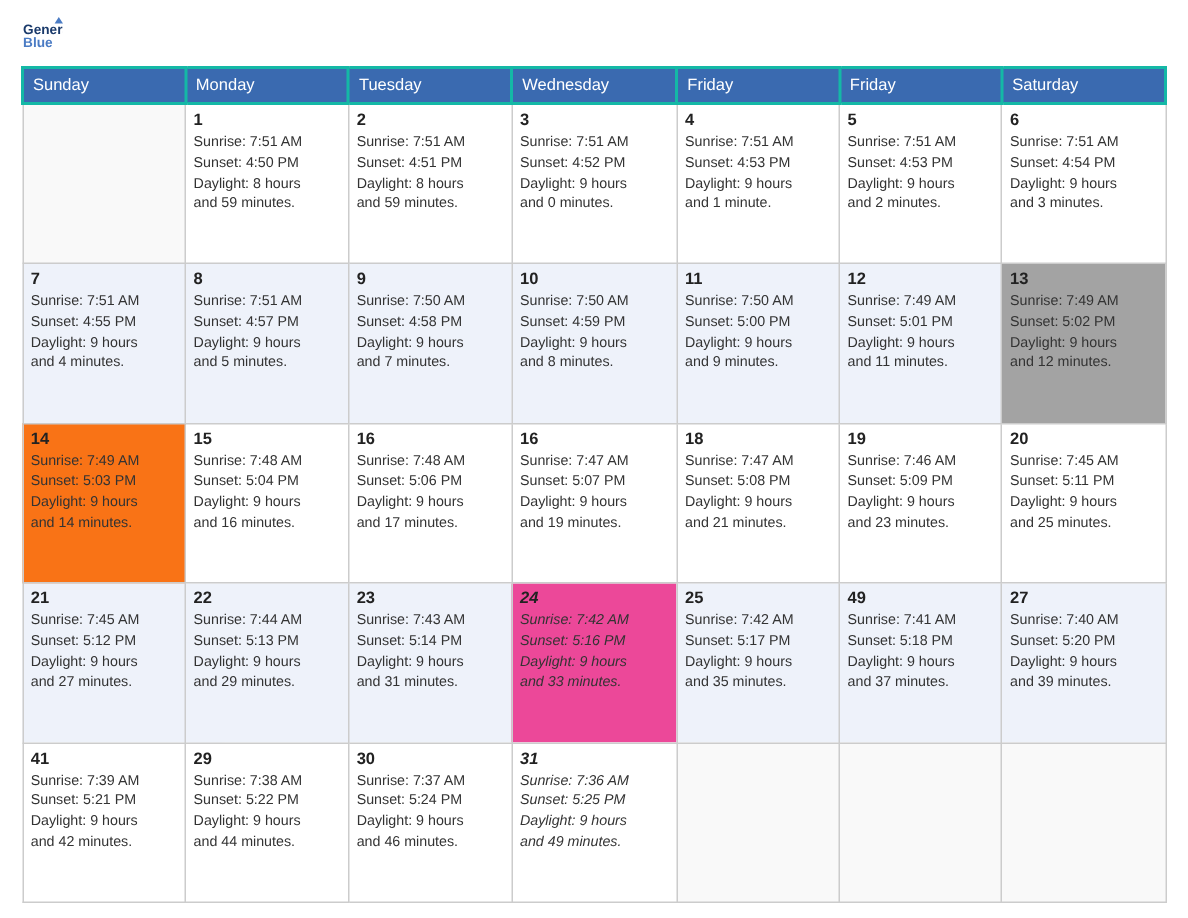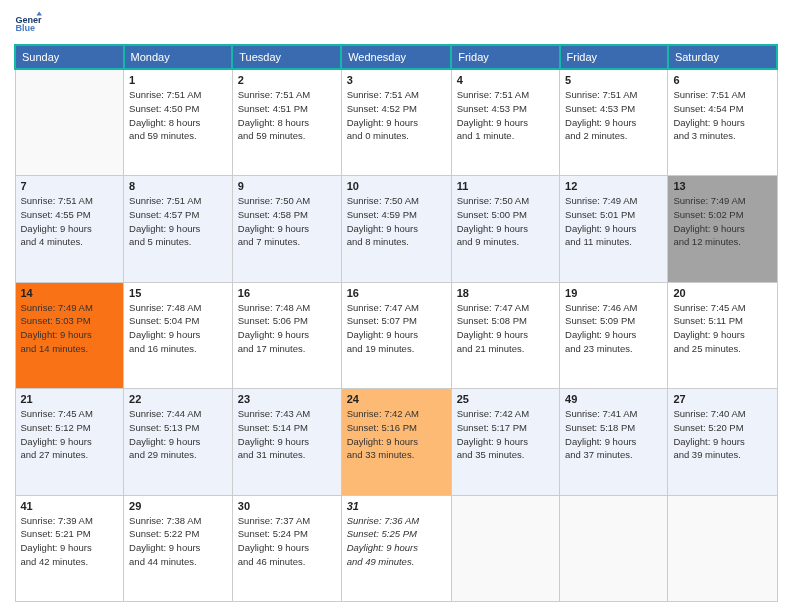--- a/index.html
+++ b/index.html
@@ -210,21 +210,21 @@
             <div class="day-info">Sunrise: 7:45 AM<br>Sunset: 5:12 PM<br>Daylight: 9 hours<br>and 27 minutes.</div>
           </td>
           <td style="background: rgb(238, 242, 250);">
             <div class="day-number">22</div>
             <div class="day-info">Sunrise: 7:44 AM<br>Sunset: 5:13 PM<br>Daylight: 9 hours<br>and 29 minutes.</div>
           </td>
           <td style="background: rgb(238, 242, 250);">
             <div class="day-number">23</div>
             <div class="day-info">Sunrise: 7:43 AM<br>Sunset: 5:14 PM<br>Daylight: 9 hours<br>and 31 minutes.</div>
           </td>
-          <td style="background: #fdba74;">
+          <td style="background: #ec4899; font-style: italic;">
             <div class="day-number">24</div>
             <div class="day-info">Sunrise: 7:42 AM<br>Sunset: 5:16 PM<br>Daylight: 9 hours<br>and 33 minutes.</div>
           </td>
           <td style="background: rgb(238, 242, 250);">
             <div class="day-number">25</div>
             <div class="day-info">Sunrise: 7:42 AM<br>Sunset: 5:17 PM<br>Daylight: 9 hours<br>and 35 minutes.</div>
           </td>
           <td style="background: rgb(238, 242, 250);">
             <div class="day-number">49</div>
             <div class="day-info">Sunrise: 7:41 AM<br>Sunset: 5:18 PM<br>Daylight: 9 hours<br>and 37 minutes.</div>

